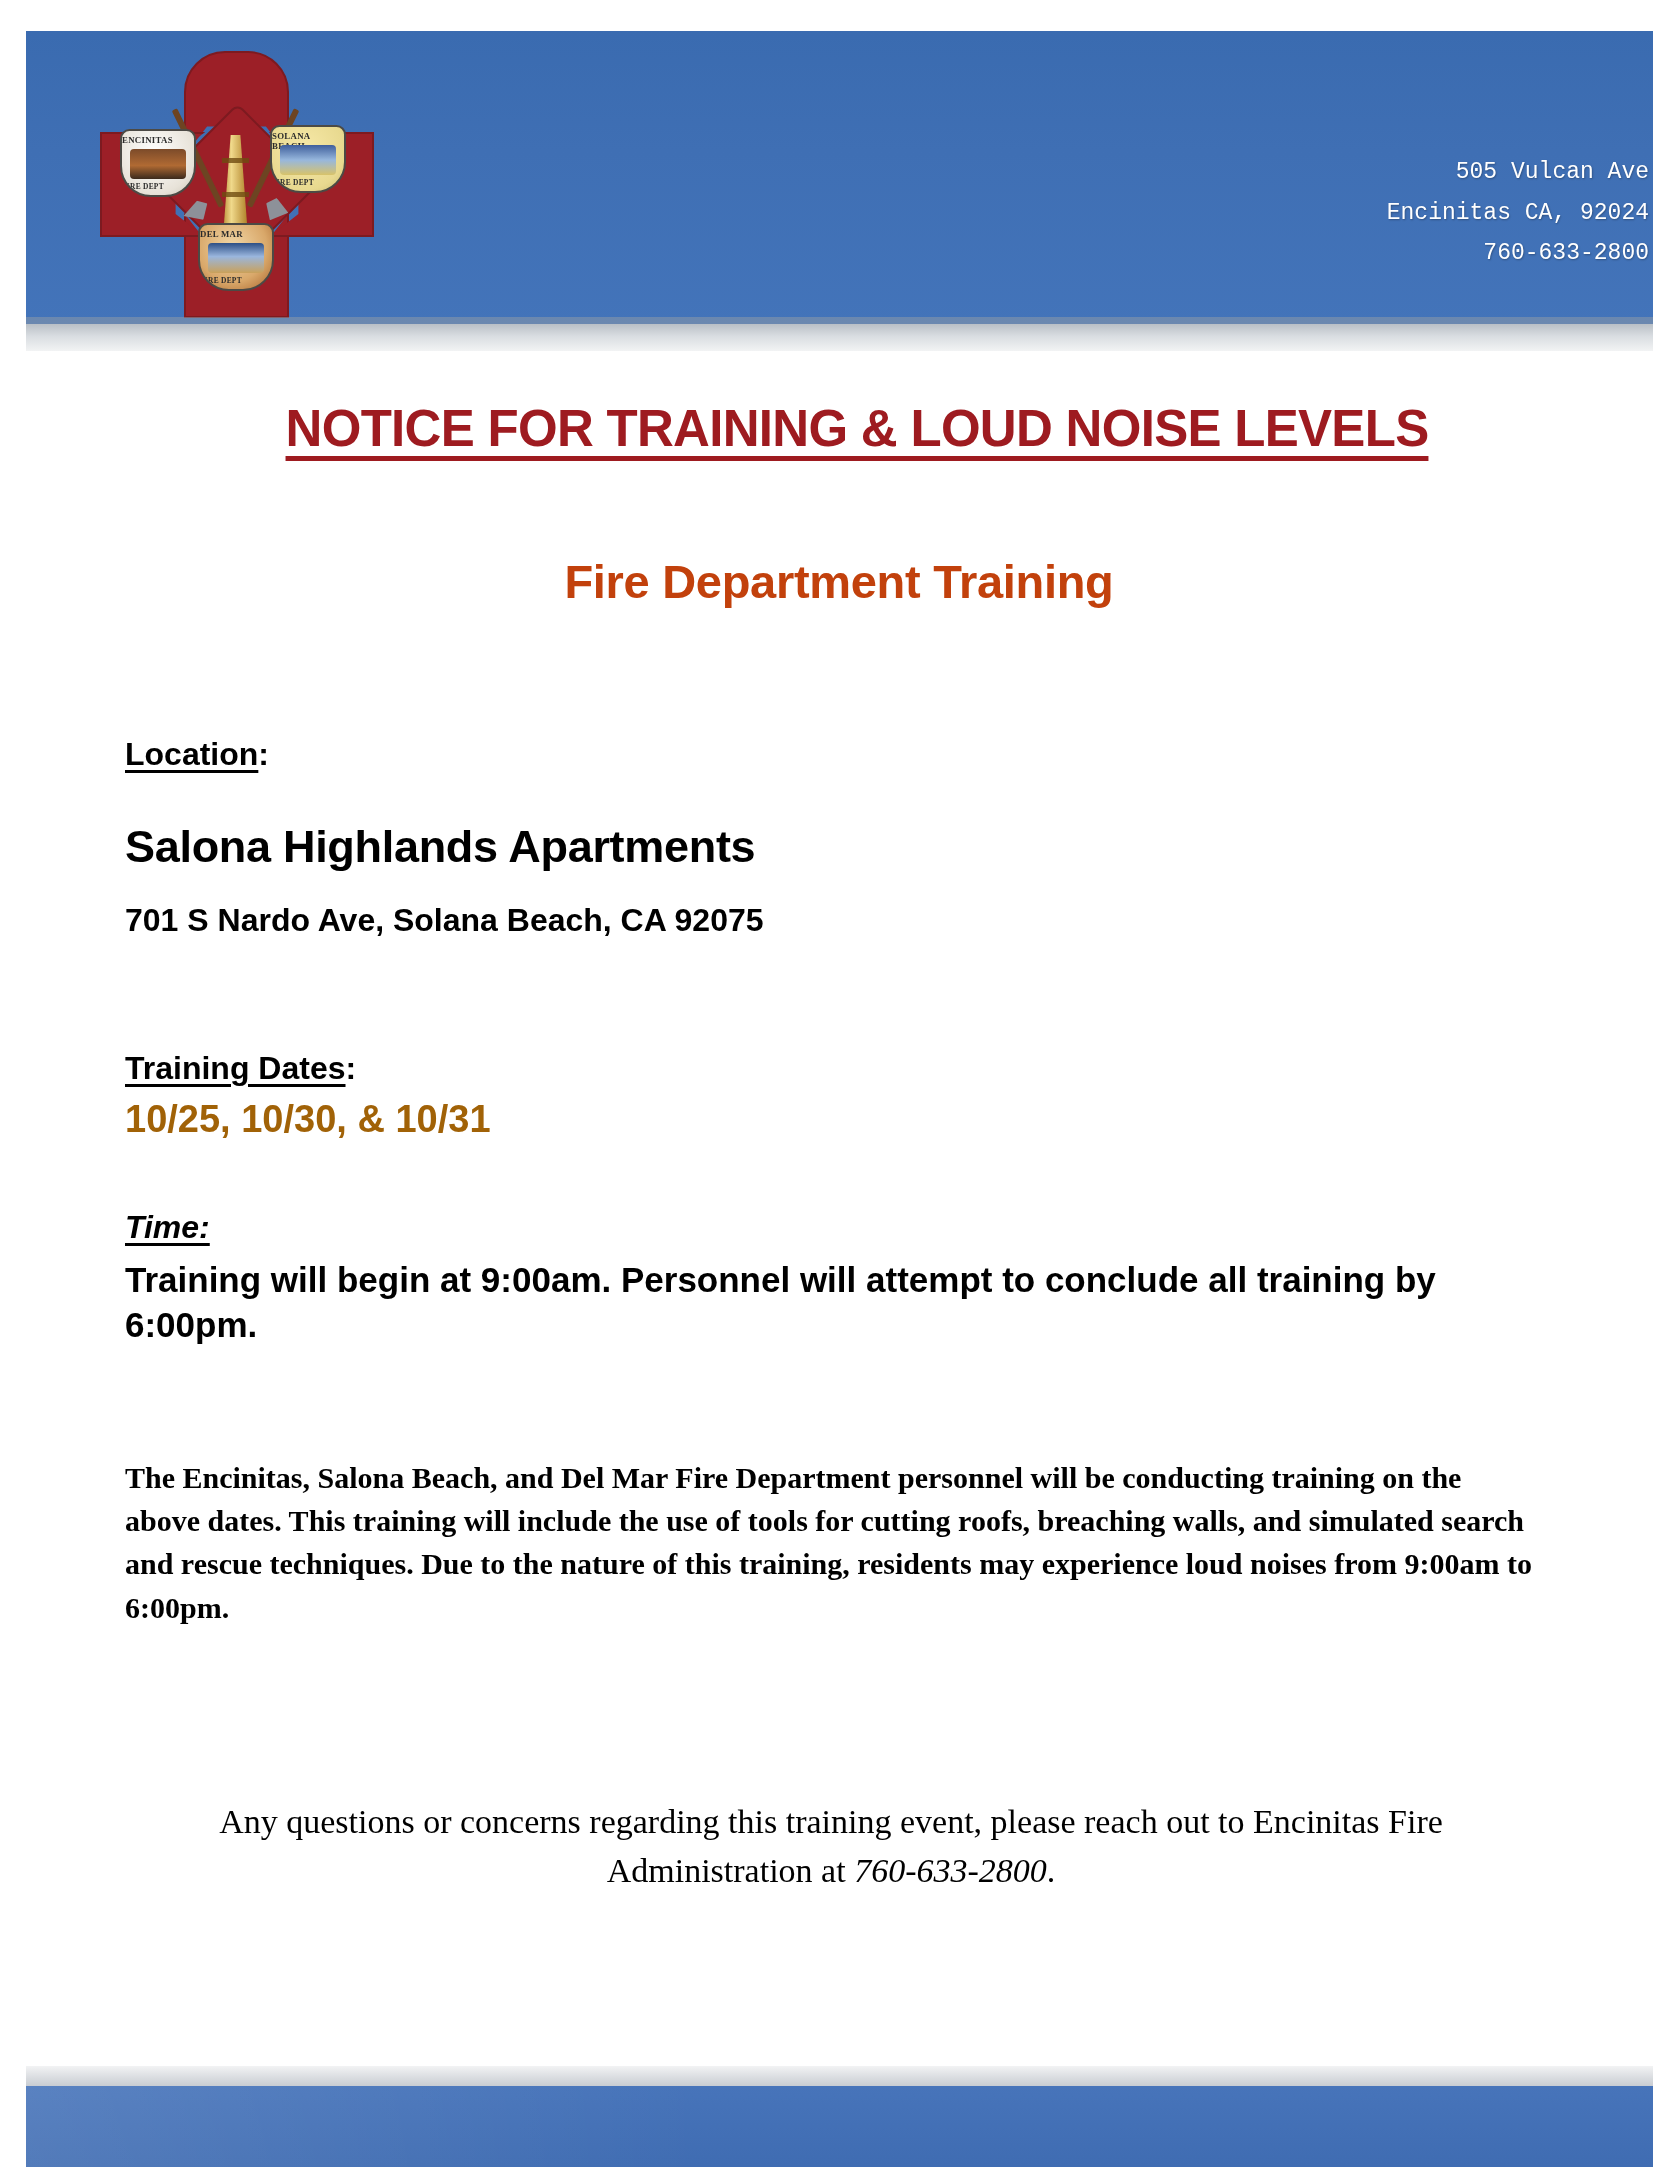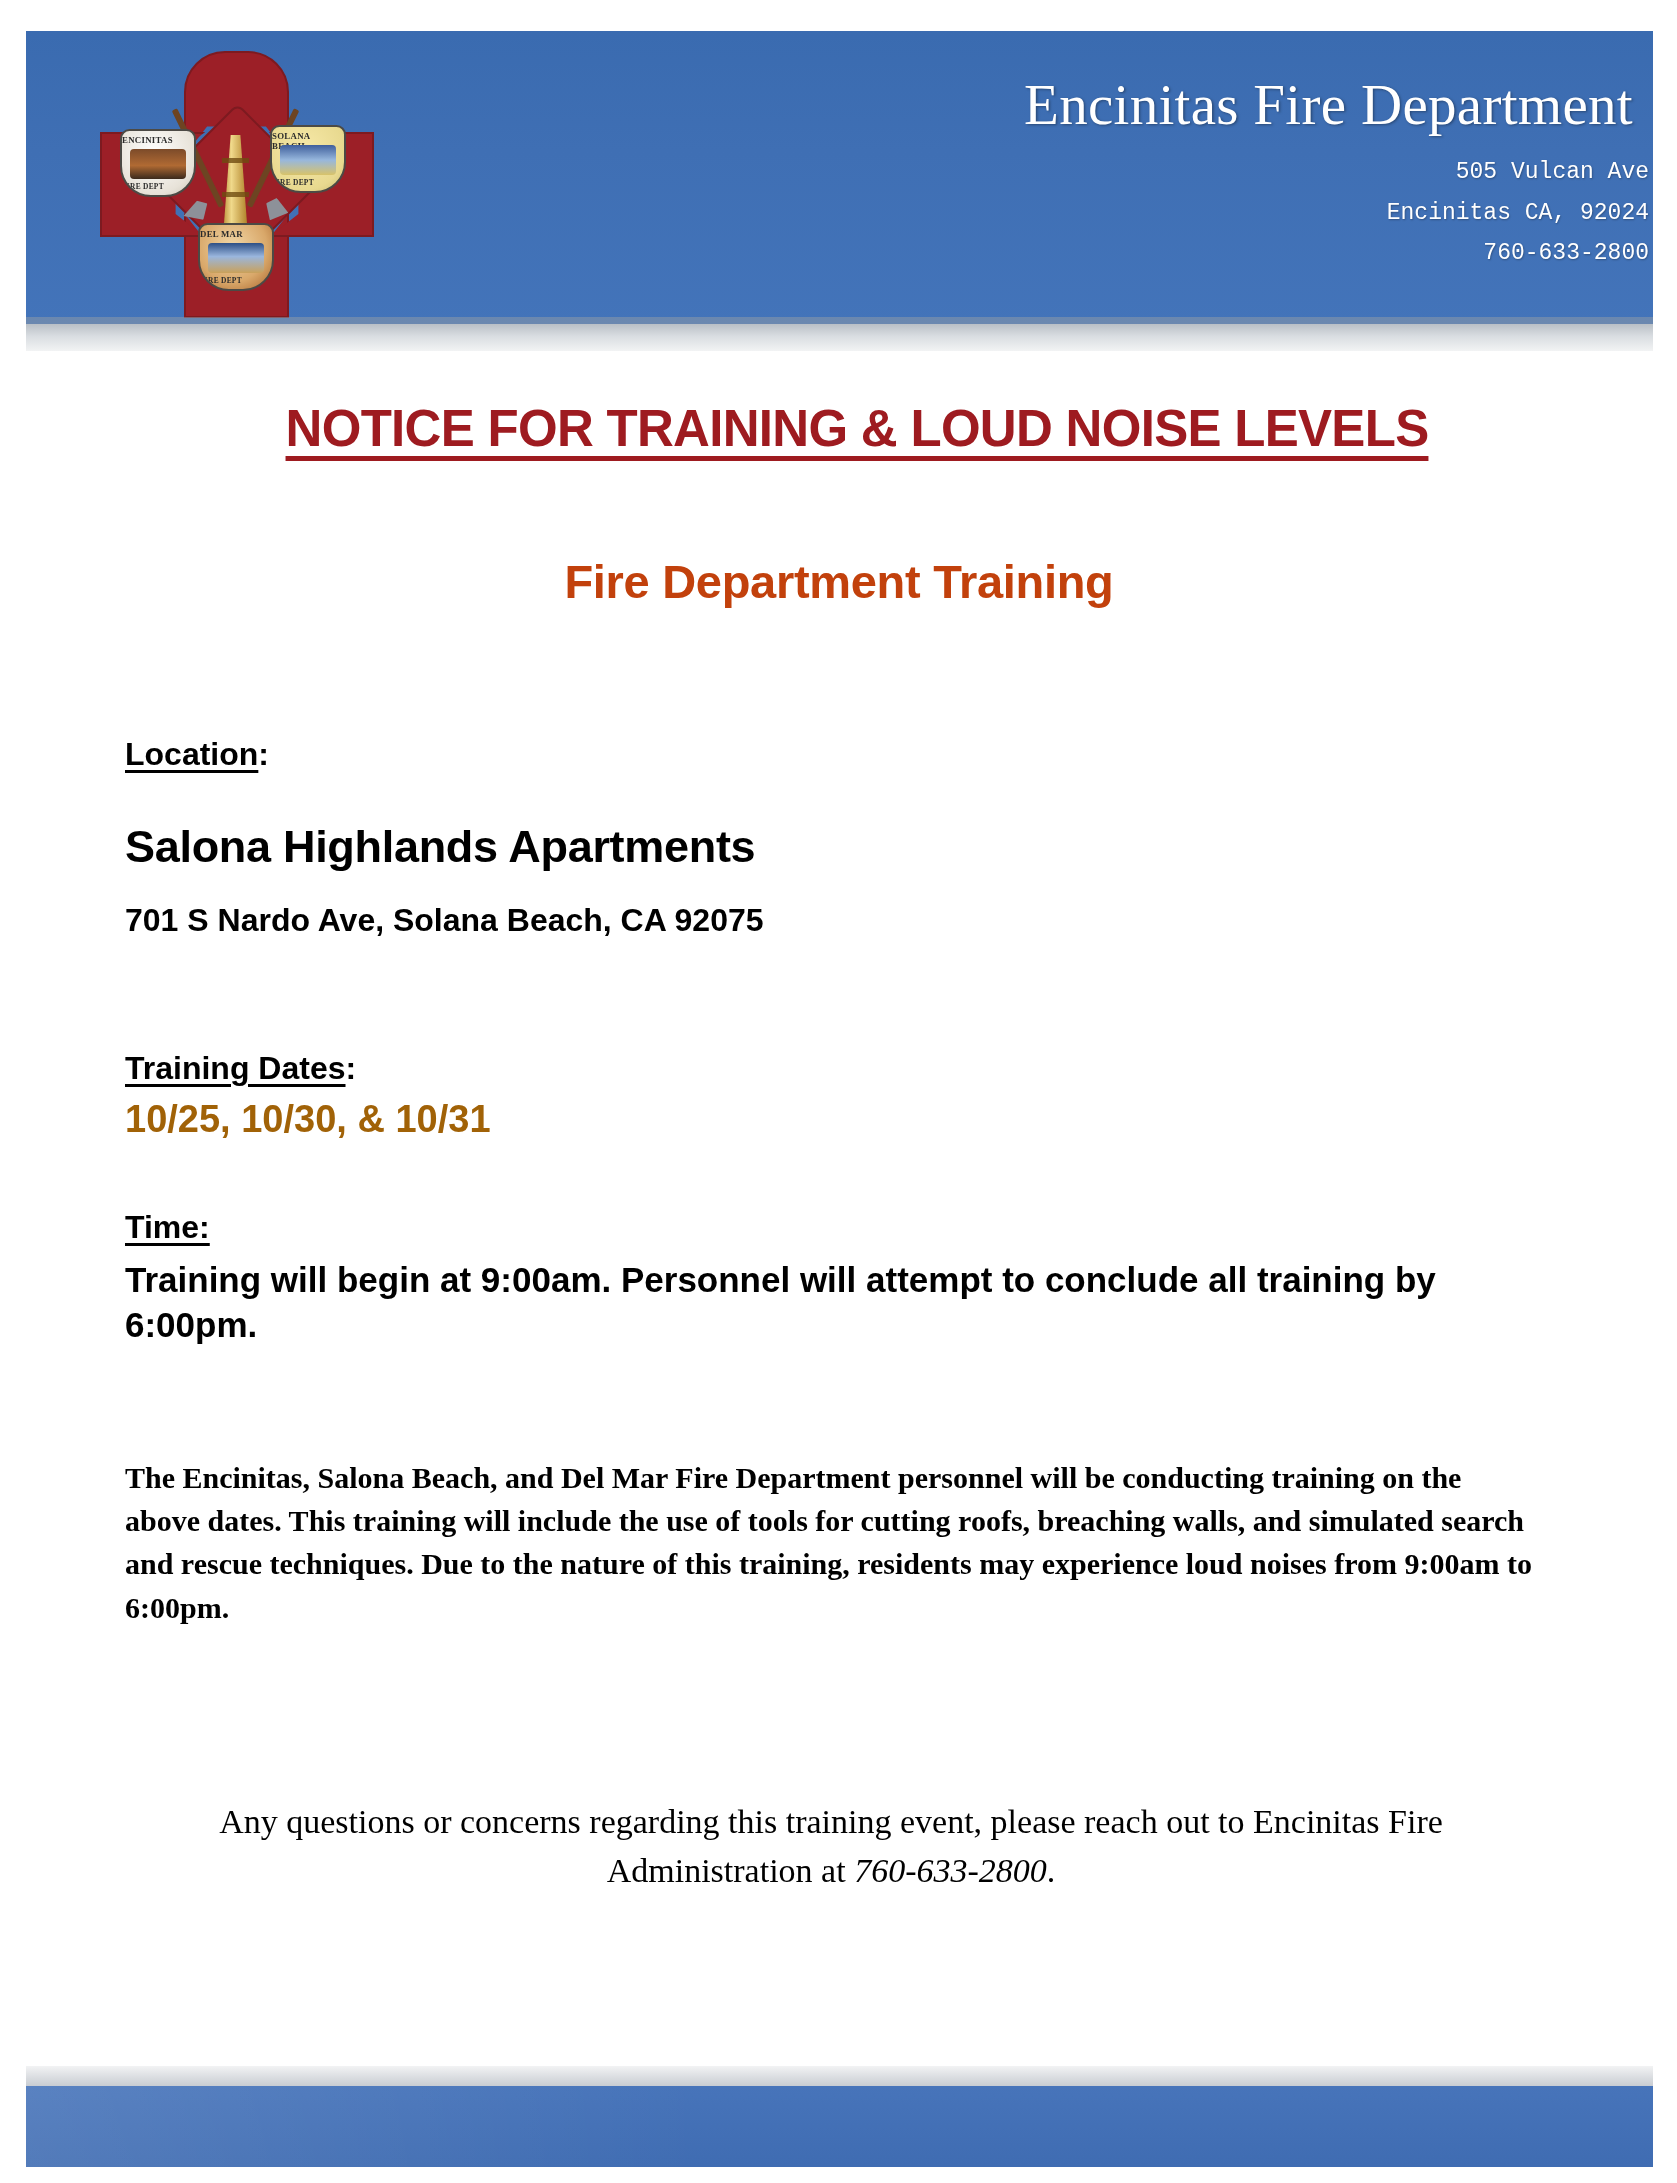--- a/index.html
+++ b/index.html
@@ -245,21 +245,21 @@
   }
   .dates-label { top: 1050px; }
   .dates-value {
     position: absolute;
     left: 125px;
     top: 1098px;
     font-size: 38px;
     font-weight: bold;
     color: #a16207;
   }
-  .time-label { top: 1209px; }
+  .time-label { top: 1209px; font-style: italic; }
   .time-value {
     position: absolute;
     left: 125px;
     top: 1258px;
     width: 1344px;
     font-size: 35px;
     font-weight: bold;
     color: #000;
     line-height: 1.28;
   }
@@ -350,21 +350,20 @@
         <div class="badge-txt bot">FIRE DEPT</div>
       </div>
 
       <div class="emblem-badge badge-c">
         <div class="badge-txt top">DEL MAR</div>
         <div class="badge-pic"></div>
         <div class="badge-txt bot">FIRE DEPT</div>
       </div>
     </div>
 
-    <div class="dept-name">Encinitas Fire Department</div>
     <div class="dept-addr addr1">505 Vulcan Ave</div>
     <div class="dept-addr addr2">Encinitas CA, 92024</div>
     <div class="dept-addr addr3">760-633-2800</div>
   </div>
 </div>
 <div class="header-bottom-strip2"></div>
 <div class="header-bottom-strip"></div>
 
 <div class="notice-title">NOTICE FOR TRAINING &amp; LOUD NOISE LEVELS</div>
 <div class="subject">Fire Department Training</div>

